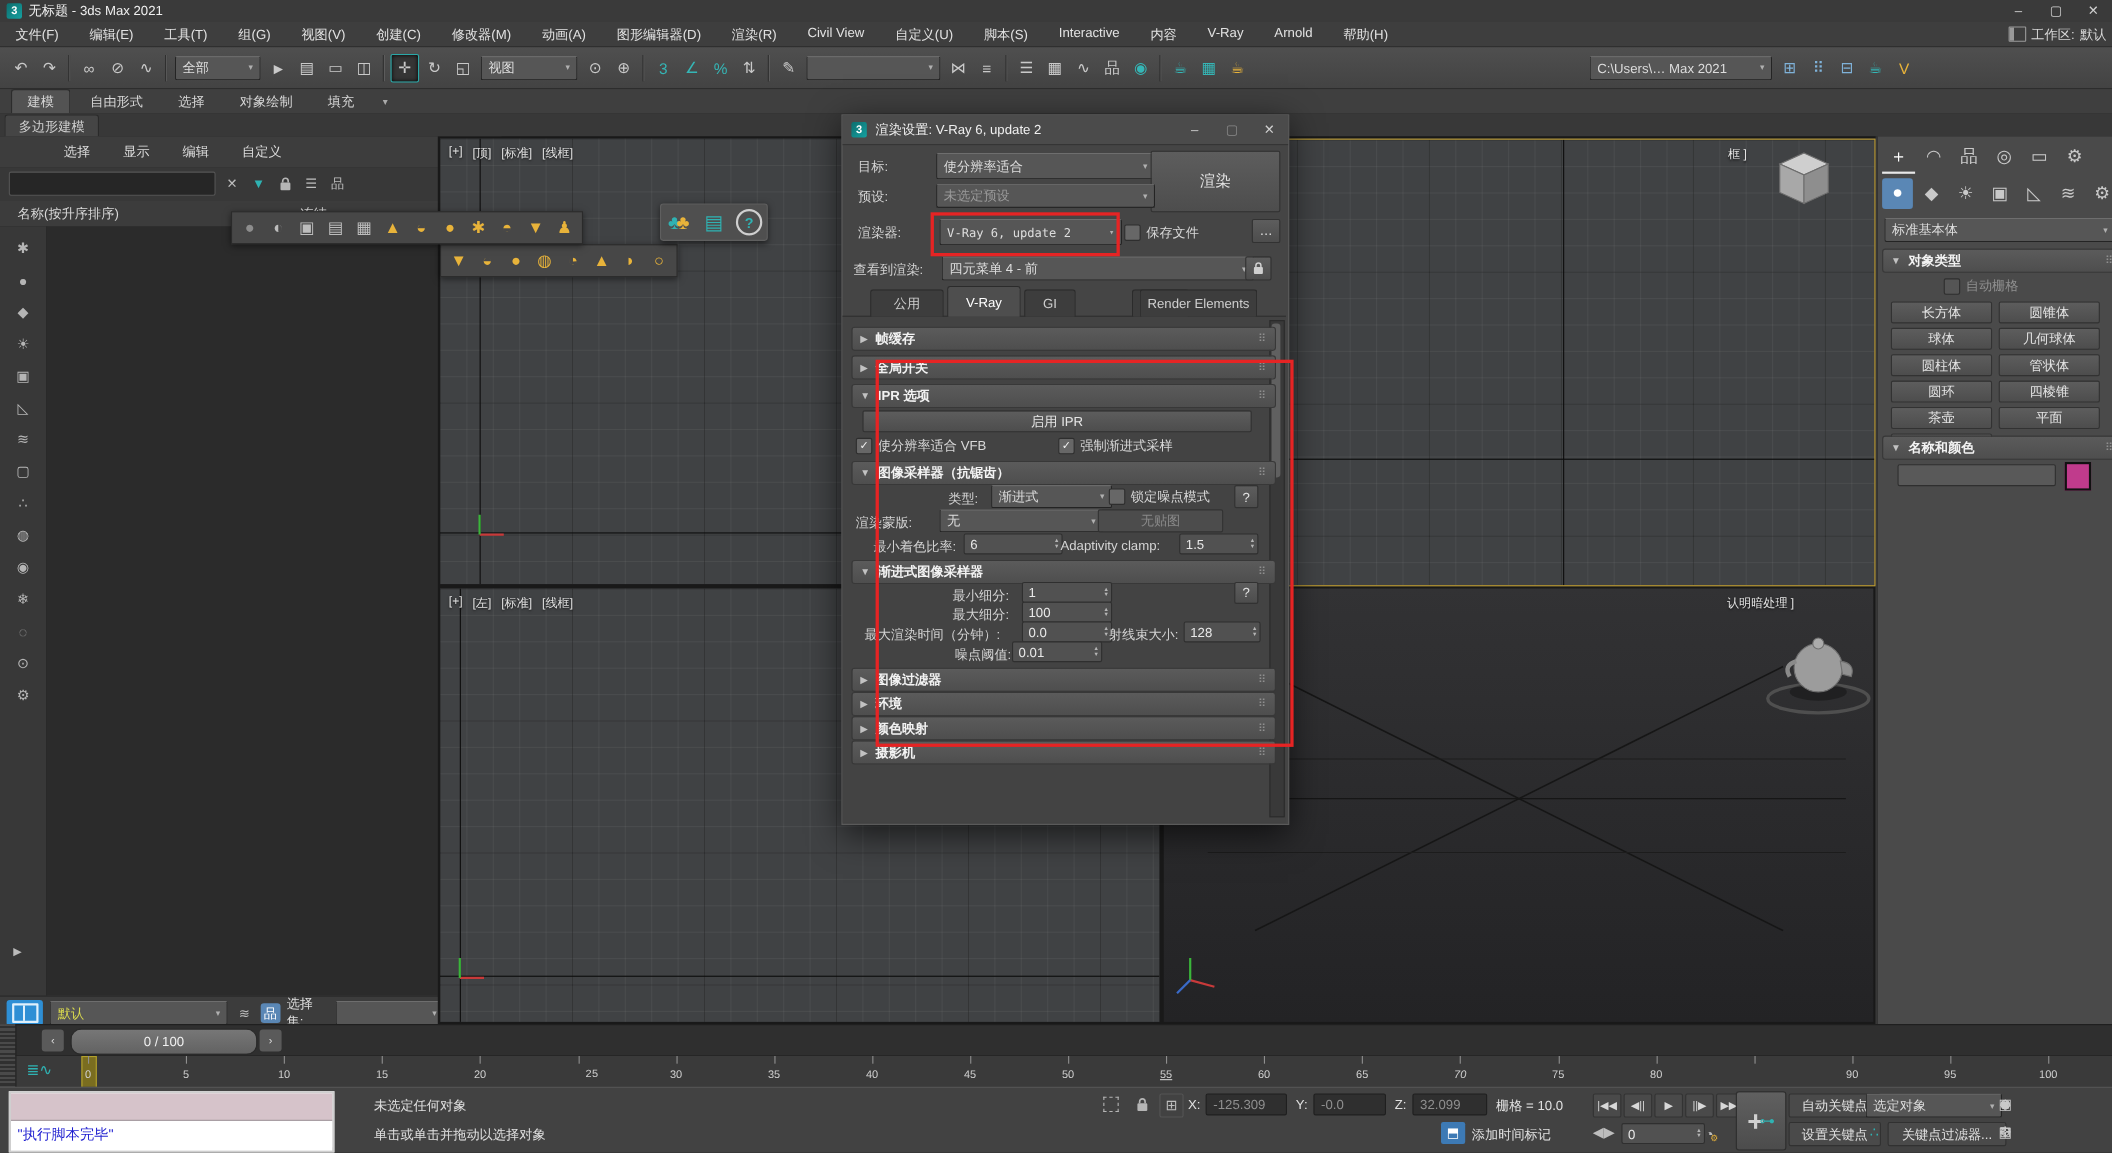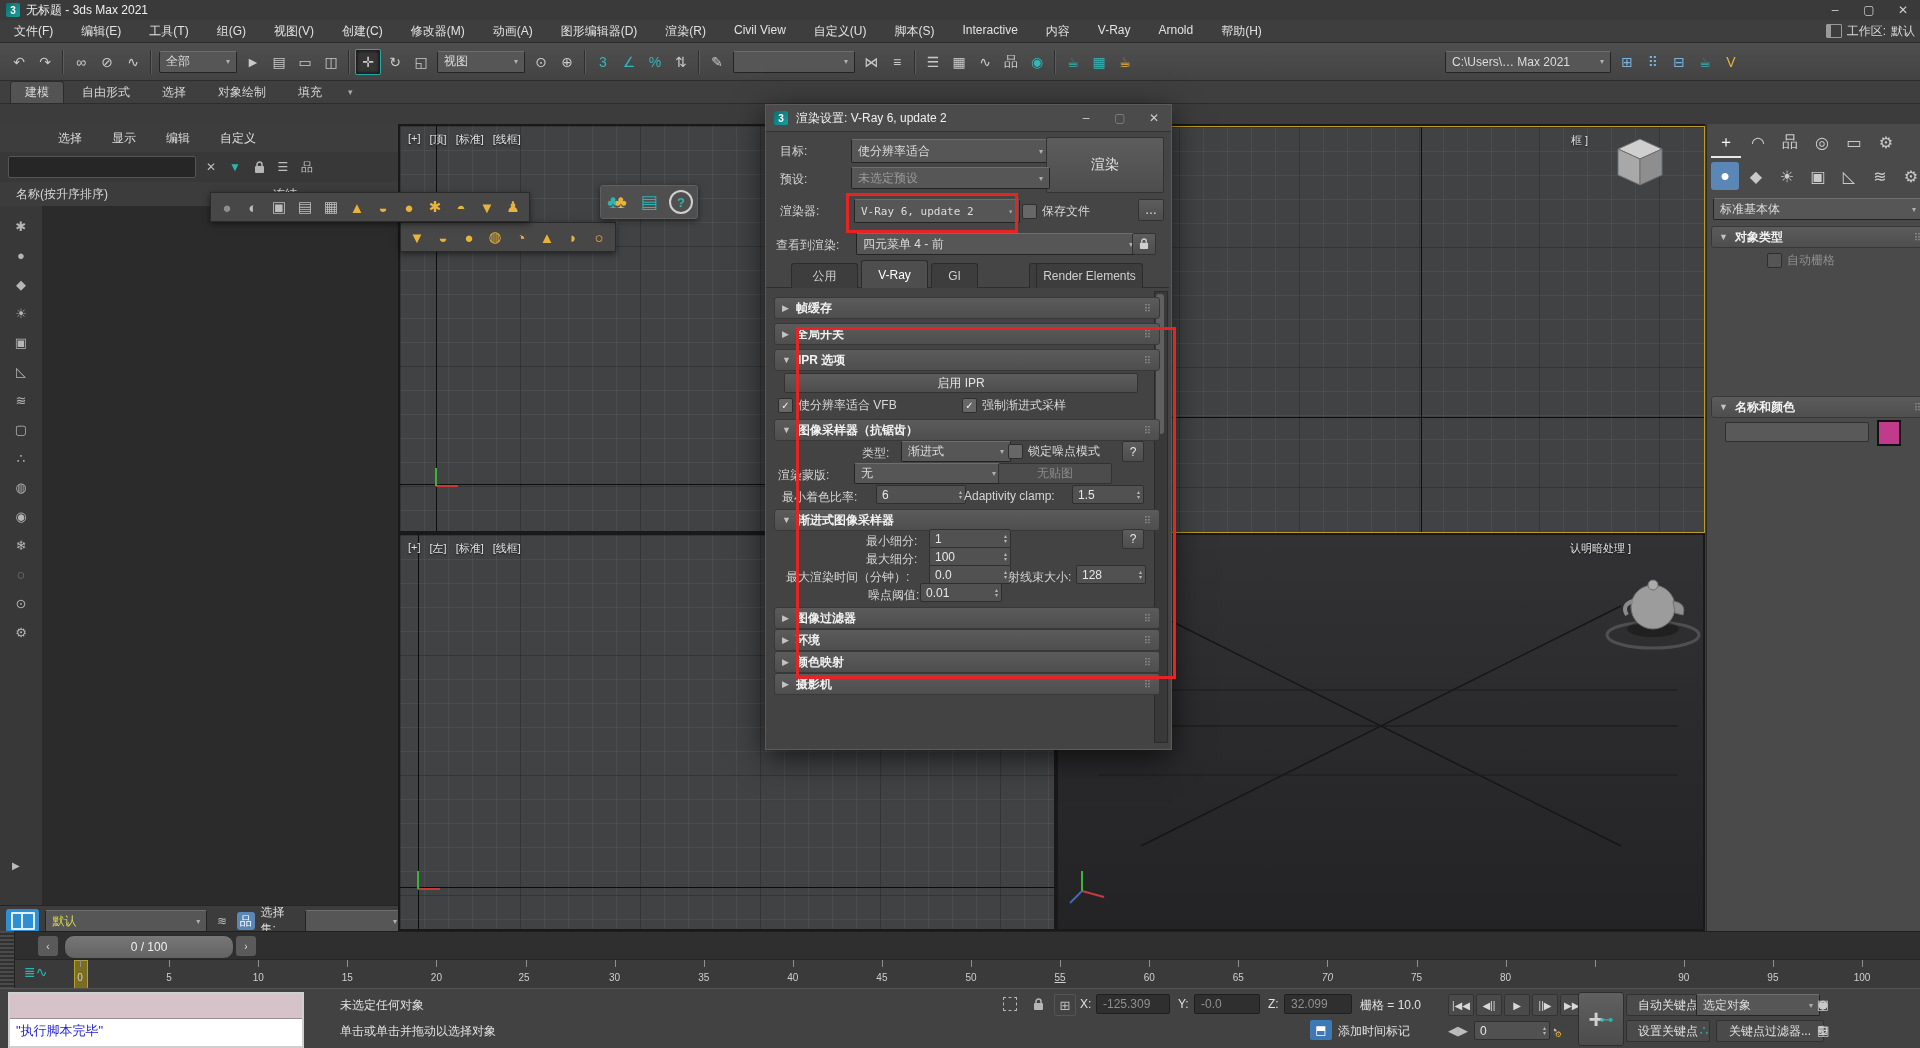--- a/index.html
+++ b/index.html
@@ -271,20 +271,23 @@
     </div>
 
   <div class="abs" id="ribbon">
       <span class="ribbon-tab active">建模</span>
       <span class="ribbon-tab">自由形式</span>
       <span class="ribbon-tab">选择</span>
       <span class="ribbon-tab">对象绘制</span>
       <span class="ribbon-tab">填充</span>
       <span style="color: rgb(170, 170, 170); font-size: 9px; margin-left: 8px;">▾</span>
     </div>
+  <div class="abs" id="ribbon-sub">
+    <span id="subtab">多边形建模</span>
+  </div>
 
   <div class="abs" id="explorer">
     <div id="exp-menus">
         <span>选择</span>
         <span>显示</span>
         <span>编辑</span>
         <span>自定义</span>
       </div>
     <div id="exp-search">
       <input style="">
@@ -534,21 +537,21 @@
       </span>
     <span class="btn abs" style="left:356px;top:336px;width:20px;height:19px">?</span>
 
     <span class="dlbl" style="left:12px;top:362px">渲染蒙版:</span>
     <span class="dd abs" style="left:88px;top:358px;width:135px;height:19px">
       <span>无</span>
         <span class="car">▾</span>
       </span>
     <span class="btn abs disabled" style="left:232px;top:358px;width:112px;height:19px">无贴图</span>
 
-    <span class="dlbl" style="left:16px;top:384px">最小着色比率:</span>
+    <span class="dlbl" style="left:28px;top:384px">最小着色比率:</span>
     <span class="spin" style="left:110px;top:380px;width:80px">
       <span>6</span>
         <span class="ar">
           <span>▴</span>
           <span>▾</span>
         </span>
       </span>
     <span class="dlbl" style="left:198px;top:384px">Adaptivity clamp:</span>
     <span class="spin" style="left:306px;top:380px;width:62px">
       <span>1.5</span>
@@ -669,20 +672,33 @@
       </span>
     <div class="cp-roll" style="top:102px">
       <span class="arr" style="color:#c2c2c2;margin-right:7px;font-size:9px;font-weight:normal">▼</span>
       <span>对象类型</span>
       <span class="grip" style="margin-left:auto;color:#8f8f8f;font-size:10px;font-weight:normal">⠿</span>
     </div>
     <span class="chkrow" style="left:60px;top:128px;color:#8f8f8f">
       <span class="chk off" style="background:#555">✓</span>
         <span>自动栅格</span>
       </span>
+    <div id="cp-buttons" style="top:150px">
+        <span class="btn">长方体</span>
+        <span class="btn">圆锥体</span>
+        <span class="btn">球体</span>
+        <span class="btn">几何球体</span>
+        <span class="btn">圆柱体</span>
+        <span class="btn">管状体</span>
+        <span class="btn">圆环</span>
+        <span class="btn">四棱锥</span>
+        <span class="btn">茶壶</span>
+        <span class="btn">平面</span>
+        <span class="btn">加强型文本</span>
+      </div>
     <div class="cp-roll" style="top:272px">
       <span class="arr" style="color:#c2c2c2;margin-right:7px;font-size:9px;font-weight:normal">▼</span>
       <span>名称和颜色</span>
       <span class="grip" style="margin-left:auto;color:#8f8f8f;font-size:10px;font-weight:normal">⠿</span>
     </div>
     <div id="cp-name-input"></div>
     <div id="cp-color"></div>
   </div>
 
   <div class="abs" id="timeslider">
@@ -699,21 +715,21 @@
         <span class="tick-label" style="left: 80px;">0</span>
         <span class="tick-mark" style="left: 169.1px;"></span>
         <span class="tick-label" style="left: 169.1px;">5</span>
         <span class="tick-mark" style="left: 258.2px;"></span>
         <span class="tick-label" style="left: 258.2px;">10</span>
         <span class="tick-mark" style="left: 347.3px;"></span>
         <span class="tick-label" style="left: 347.3px;">15</span>
         <span class="tick-mark" style="left: 436.4px;"></span>
         <span class="tick-label" style="left: 436.4px;">20</span>
         <span class="tick-mark" style="left: 525.5px;"></span>
-        <span class="tick-label" style="left: 524px;">25</span>
+        <span class="tick-label" style="left: 538px; font-family: Liberation Mono, monospace;">25</span>
         <span class="tick-mark" style="left: 614.6px;"></span>
         <span class="tick-label" style="left: 614.6px;">30</span>
         <span class="tick-mark" style="left: 703.7px;"></span>
         <span class="tick-label" style="left: 703.7px;">35</span>
         <span class="tick-mark" style="left: 792.8px;"></span>
         <span class="tick-label" style="left: 792.8px;">40</span>
         <span class="tick-mark" style="left: 881.9px;"></span>
         <span class="tick-label" style="left: 881.9px;">45</span>
         <span class="tick-mark" style="left: 971px;"></span>
         <span class="tick-label" style="left: 971px;">50</span>

